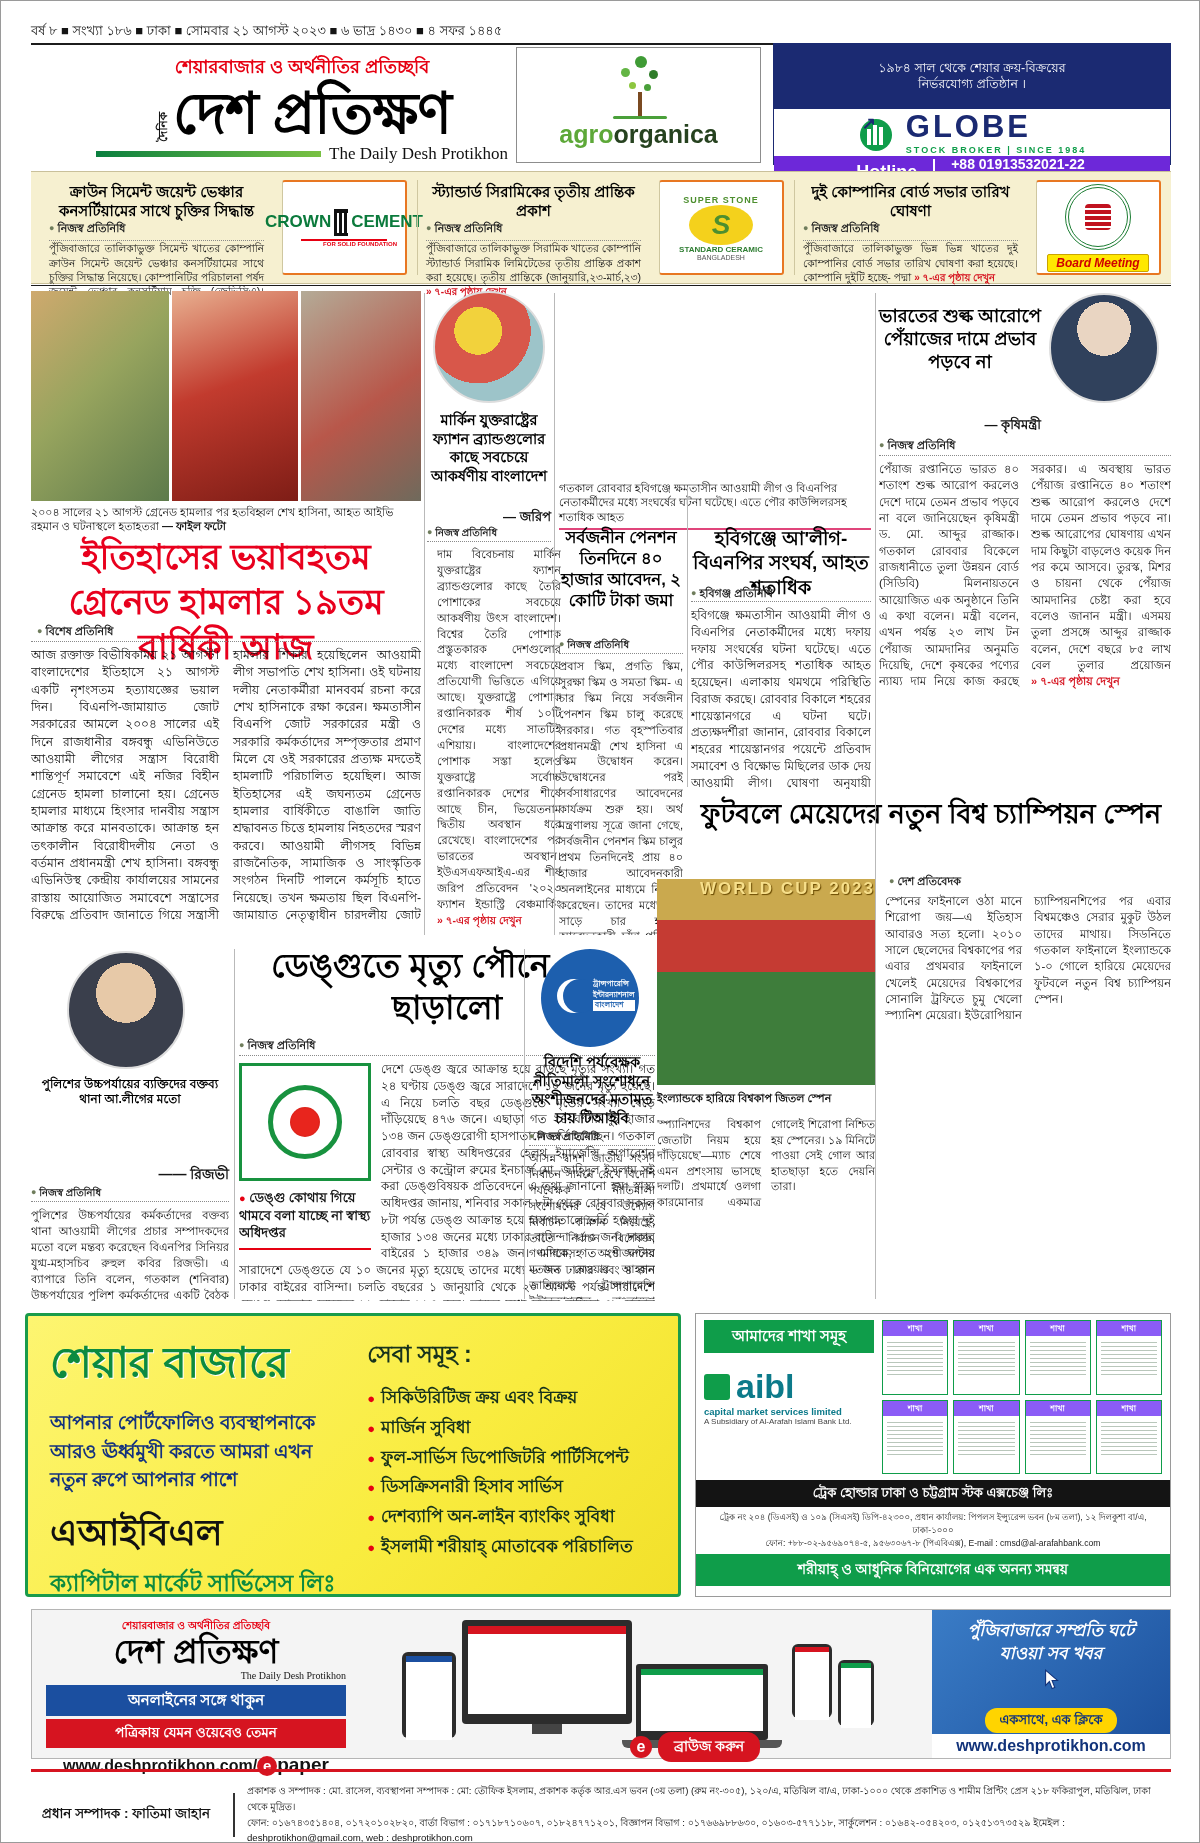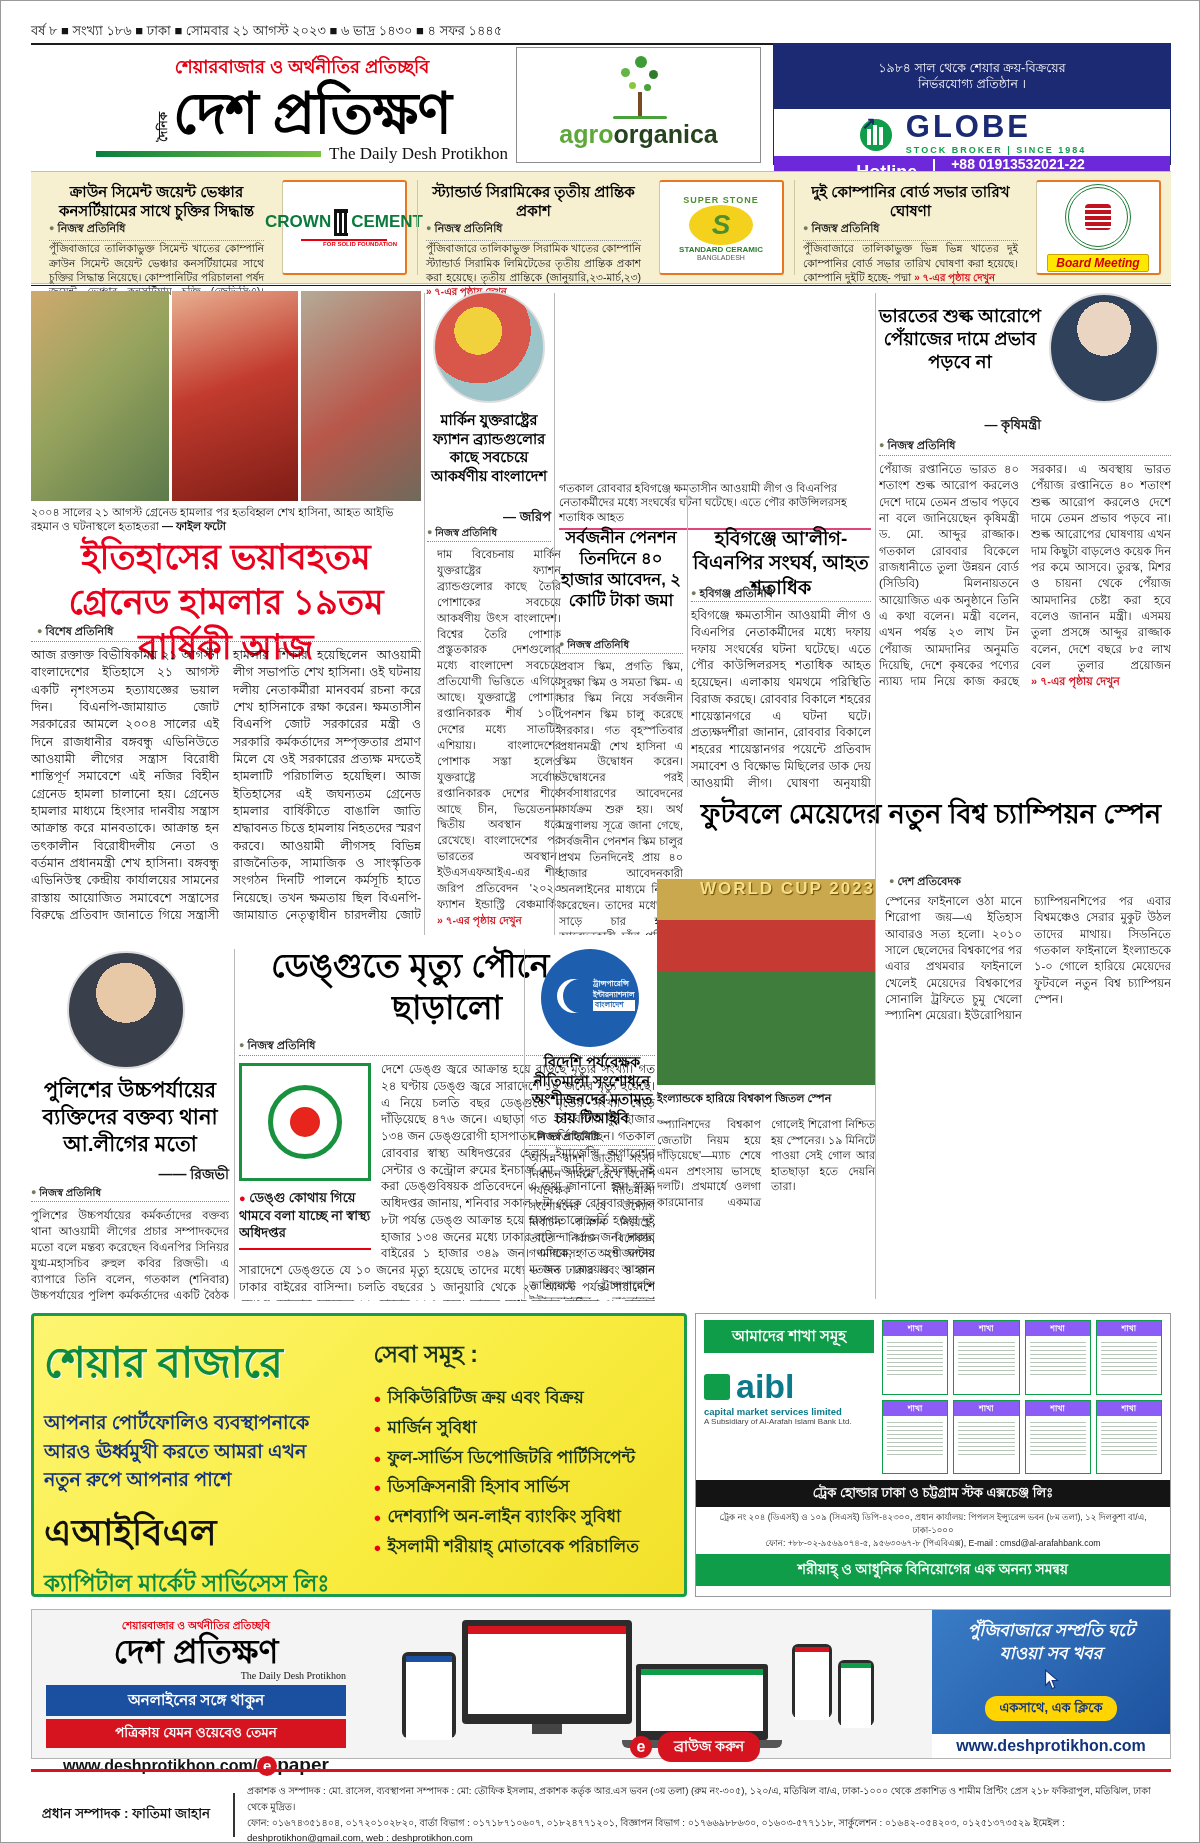--- a/index.html
+++ b/index.html
@@ -188,21 +188,21 @@
   <div class="abs hc" style="left:690px;top:796px;width:480px;font-size:27px;">ফুটবলে মেয়েদের নতুন বিশ্ব চ্যাম্পিয়ন স্পেন</div>
   <div class="abs byline" style="left:888px;top:872px;"><span class="dot">●</span> <span>দেশ প্রতিবেদক</span></div>
   <div class="abs photo" style="left:656px;top:878px;width:218px;height:206px;background:linear-gradient(180deg,#caa94e 0 20%,#c53b33 20% 45%,#3e7d3b 45% 100%);">
     <div style="text-align:right;color:#f7df8a;font-weight:900;font-size:17px;letter-spacing:2px;text-shadow:1px 1px 1px #6b4b00;">WORLD CUP 2023</div>
   </div>
   <div class="abs cap" style="left:656px;top:1090px;width:218px;font-weight:bold;">ইংল্যান্ডকে হারিয়ে বিশ্বকাপ জিতল স্পেন</div>
   <div class="abs body" style="left:884px;top:892px;width:286px;height:404px;overflow:hidden;column-count:2;column-gap:12px;font-size:11.5px;">স্পেনের ফাইনালে ওঠা মানে শিরোপা জয়—এ ইতিহাস আবারও সত্য হলো। ২০১০ সালে ছেলেদের বিশ্বকাপের পর এবার প্রথমবার ফাইনালে খেলেই মেয়েদের বিশ্বকাপের সোনালি ট্রফিতে চুমু খেলো স্প্যানিশ মেয়েরা। ইউরোপিয়ান চ্যাম্পিয়নশিপের পর এবার বিশ্বমঞ্চেও সেরার মুকুট উঠল তাদের মাথায়। সিডনিতে গতকাল ফাইনালে ইংল্যান্ডকে ১-০ গোলে হারিয়ে মেয়েদের ফুটবলে নতুন বিশ্ব চ্যাম্পিয়ন স্পেন।</div>
   <div class="abs body" style="left:656px;top:1116px;width:218px;height:180px;overflow:hidden;column-count:2;column-gap:10px;font-size:11px;">'স্প্যানিশদের বিশ্বকাপ জেতাটা নিয়ম হয়ে দাঁড়িয়েছে'—ম্যাচ শেষে এমন প্রশংসায় ভাসছে দলটি। প্রথমার্ধে ওলগা কারমোনার একমাত্র গোলেই শিরোপা নিশ্চিত হয় স্পেনের। ১৯ মিনিটে পাওয়া সেই গোল আর হাতছাড়া হতে দেয়নি তারা।</div>
 
   <div class="abs circle photo" style="left:66px;top:950px;width:118px;height:118px;background:radial-gradient(circle at 50% 35%,#e7c9a8 0 32%,#3a3f4c 32% 100%);border:2px solid #ddd;"></div>
-  <div class="abs hc" style="left:30px;top:1076px;width:198px;font-size:21px;">পুলিশের উচ্চপর্যায়ের ব্যক্তিদের বক্তব্য থানা আ.লীগের মতো</div>
+  <div class="abs hc" style="left:30px;top:1076px;width:198px;font-size:12px;">পুলিশের উচ্চপর্যায়ের ব্যক্তিদের বক্তব্য থানা আ.লীগের মতো</div>
   <div class="abs" style="left:30px;top:1162px;width:198px;text-align:right;font-weight:bold;font-size:14px;">—— রিজভী</div>
   <div class="abs byline" style="left:30px;top:1184px;font-size:10px;"><span class="dot">●</span> <span>নিজস্ব প্রতিনিধি</span></div>
   <div class="abs dotrule" style="left:30px;top:1200px;width:198px;"></div>
   <div class="abs body" style="left:30px;top:1206px;width:198px;height:94px;overflow:hidden;font-size:11.3px;">
     <span>পুলিশের উচ্চপর্যায়ের কর্মকর্তাদের বক্তব্য থানা আওয়ামী লীগের প্রচার সম্পাদকদের মতো বলে মন্তব্য করেছেন বিএনপির সিনিয়র যুগ্ম-মহাসচিব রুহুল কবির রিজভী। এ ব্যাপারে তিনি বলেন, গতকাল (শনিবার) উচ্চপর্যায়ের পুলিশ কর্মকর্তাদের একটি বৈঠক হয়েছে। সেখানে একজন কর্মকর্তার বক্তব্য ভাইরাল হয়েছে। তার বক্তব্য শোনার পর মনে হয়েছে তিনি কী আসলেই</span> 
   </div>
 
   <div class="abs hc" style="left:238px;top:944px;width:416px;font-size:33px;">ডেঙ্গুতে মৃত্যু পৌনে ৫০০ ছাড়ালো</div>
   <div class="abs byline" style="left:238px;top:1036px;width:416px;"><span class="dot">●</span> <span>নিজস্ব প্রতিনিধি</span></div>
   <div class="abs dotrule" style="left:238px;top:1054px;width:416px;"></div>
@@ -238,21 +238,21 @@
     <span>আসন্ন দ্বাদশ জাতীয় সংসদ নির্বাচন সামনে রেখে বিদেশি পর্যবেক্ষক নীতিমালা সংশোধনের যে উদ্যোগ নির্বাচন কমিশন নিয়েছে, তাতে নির্বাচন বিশেষজ্ঞ, গণমাধ্যমসহ অংশীজনদের মতামত নেওয়ার আহ্বান জানিয়েছে ট্রান্সপারেন্সি ইন্টারন্যাশনাল বাংলাদেশ (টিআইবি)। আন্তর্জাতিক পর্যবেক্ষক নীতিমালাটি সংশোধনের উদ্যোগকে স্বাগত জানিয়ে বিবৃতি দিয়েছে</span> 
   </div>
 
   <div class="abs vline" style="left:423px;top:292px;height:642px;"></div>
   <div class="abs vline" style="left:553px;top:292px;height:642px;"></div>
   <div class="abs vline" style="left:686px;top:486px;height:300px;"></div>
   <div class="abs vline" style="left:874px;top:292px;height:1006px;"></div>
   <div class="abs vline" style="left:233px;top:948px;height:350px;"></div>
   <div class="abs vline" style="left:523px;top:948px;height:350px;"></div>
 
-  <div class="abs" style="left:30px;top:1312px;width:656px;height:284px;border:3px solid #1a9b4b;border-radius:4px;background:linear-gradient(135deg,#fdf571 0%,#f9ec3f 60%,#f2e02a 100%);display:flex;padding:14px 10px;gap:14px;">
+  <div class="abs" style="left:24px;top:1312px;width:656px;height:284px;border:3px solid #1a9b4b;border-radius:4px;background:linear-gradient(135deg,#fdf571 0%,#f9ec3f 60%,#f2e02a 100%);display:flex;padding:14px 22px;gap:14px;">
     <div style="flex:1.05;">
       <div style="font-size:42px;font-weight:900;color:#0c8a40;text-shadow:1px 1px 0 #fff;">শেয়ার বাজারে</div>
       <div style="font-size:19px;font-weight:bold;color:#14327e;margin-top:8px;line-height:1.5;">
         <div>আপনার পোর্টফোলিও ব্যবস্থাপনাকে</div>
         <div>আরও ঊর্ধ্বমুখী করতে আমরা এখন</div>
         <div>নতুন রুপে আপনার পাশে</div>
       </div>
       <div style="font-size:36px;font-weight:900;color:#111;margin-top:10px;">এআইবিএল</div>
       <div style="font-size:23px;font-weight:bold;color:#0c8a40;">ক্যাপিটাল মার্কেট সার্ভিসেস লিঃ</div>
     </div>
@@ -357,21 +357,21 @@
         <span style="width:22px;height:22px;border-radius:50%;background:#d61420;color:#fff;font-weight:bold;text-align:center;line-height:22px;">e</span>
         <span style="background:#d61420;color:#fff;font-weight:bold;font-size:14px;padding:3px 16px;border-radius:13px;">ব্রাউজ করুন</span>
       </div>
     </div>
 
     <div class="abs" style="right:0;top:0;width:238px;height:148px;background:linear-gradient(135deg,#3a7cc6 0%,#1b4f9c 100%);text-align:center;">
       <div style="color:#fff;font-weight:bold;font-style:italic;font-size:17px;line-height:1.35;padding:10px 14px 2px;">পুঁজিবাজারে সম্প্রতি ঘটে যাওয়া সব খবর</div>
       <svg width="26" height="26" viewBox="0 0 24 24" style="display:block;margin:0 auto;">
         <path d="M7 2 L7 16 L10.5 12.5 L13 19 L15.5 18 L13 11.5 L18 11.5 Z" fill="#ffffff" stroke="#12337a" stroke-width="1"></path>
       </svg>
-      <div style="display:inline-block;background:#ffd400;color:#12337a;font-weight:bold;font-size:13px;padding:2px 14px;border-radius:12px;margin-top:2px;">একসাথে, এক ক্লিকে</div>
+      <div style="display:inline-block;background:#ffd400;color:#12337a;font-weight:bold;font-size:13px;padding:2px 14px;border-radius:12px;margin-top:14px;">একসাথে, এক ক্লিকে</div>
       <div style="position:absolute;left:0;right:0;bottom:0;background:#fff;color:#12337a;font-weight:900;font-size:16px;padding:3px 0;">www.deshprotikhon.com</div>
     </div>
   </div>
 
   <div class="abs" style="left:30px;top:1768px;width:1140px;height:3px;background:#d61420;"></div>
   <div class="abs" style="left:30px;top:1782px;width:1140px;display:flex;gap:12px;align-items:center;">
     <div style="width:190px;font-size:13.5px;font-weight:bold;text-align:center;">প্রধান সম্পাদক : ফাতিমা জাহান</div>
     <div style="width:2px;height:44px;background:#333;"></div>
     <div style="flex:1;font-size:9.6px;line-height:1.65;color:#111;">
       <div>প্রকাশক ও সম্পাদক : মো. রাসেল, ব্যবস্থাপনা সম্পাদক : মো: তৌফিক ইসলাম, প্রকাশক কর্তৃক আর.এস ভবন (৩য় তলা) (রুম নং-৩০৫), ১২০/এ, মতিঝিল বা/এ, ঢাকা-১০০০ থেকে প্রকাশিত ও শামীম প্রিন্টিং প্রেস ২১৮ ফকিরাপুল, মতিঝিল, ঢাকা থেকে মুদ্রিত।</div>

